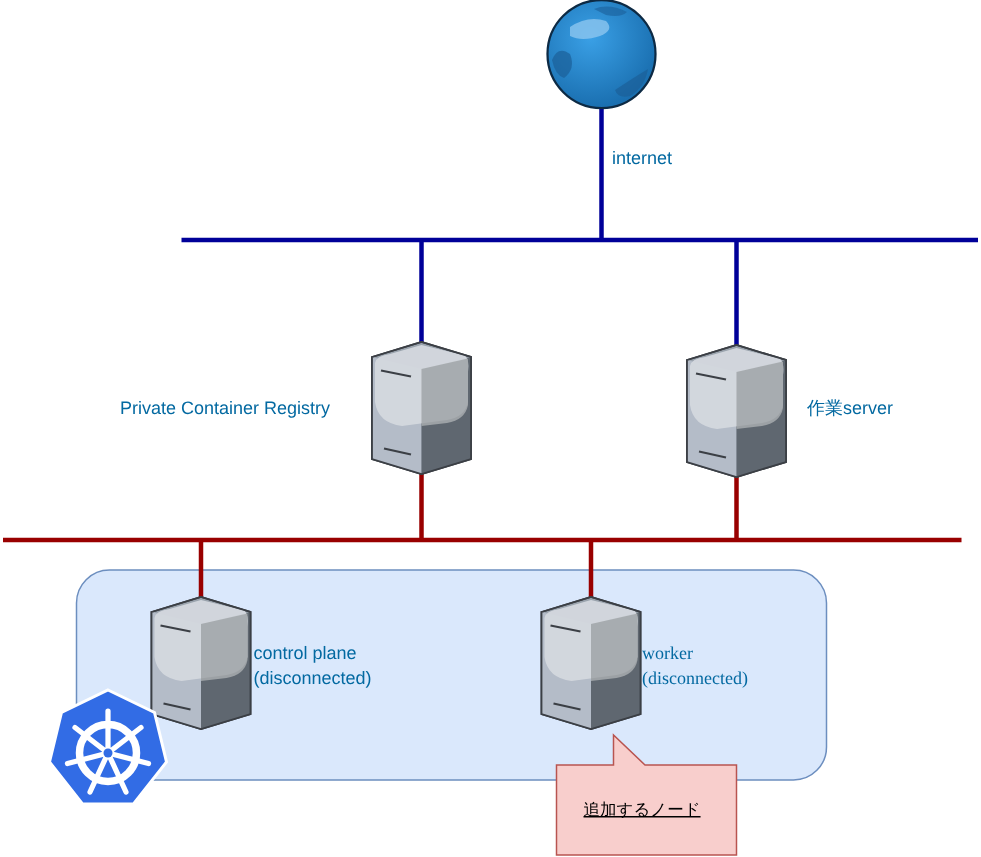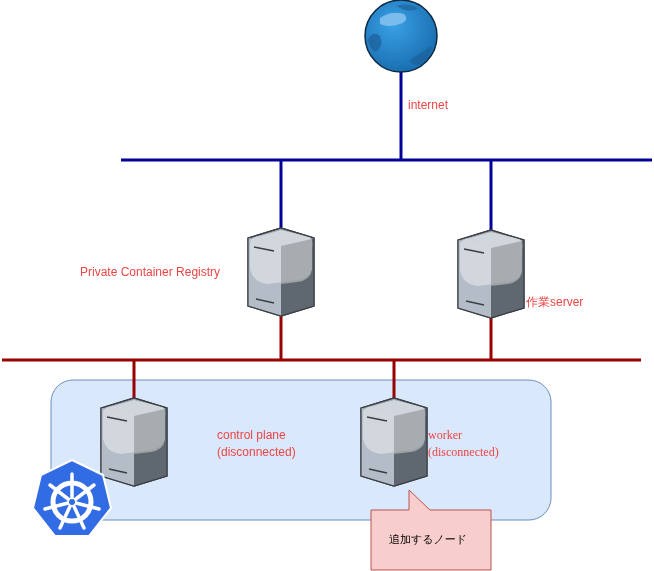--- a/index.html
+++ b/index.html
@@ -1,20 +1,20 @@
 <!DOCTYPE html>
 <html><head>
 <meta charset="utf-8">
 <style>
   html, body { margin: 0; padding: 0; background: #ffffff; }
   body { width: 654px; height: 571px; position: relative; overflow: hidden;
          font-family: "Liberation Sans", sans-serif; }
   svg.canvas { position: absolute; left: 0; top: 0; }
-  .lbl { position: absolute; font-size: 12px; color: #ef4444; line-height: 17px; white-space: nowrap; }
-  .callout-text { position: absolute; font-size: 11px; color: #000; white-space: nowrap; }
+  .lbl { position: absolute; font-size: 12px; color: #0369a1; line-height: 17px; white-space: nowrap; }
+  .callout-text { position: absolute; font-size: 11px; color: #000; white-space: nowrap; text-decoration: underline; }
 </style>
 </head>
 <body>
 
 <svg class="canvas" width="654" height="571" viewBox="0 0 654 571">
   <defs>
     <radialGradient id="globeGrad" cx="40%" cy="35%" r="65%">
       <stop offset="0%" stop-color="#3aa0e6"></stop>
       <stop offset="100%" stop-color="#1a6fb0"></stop>
     </radialGradient>
@@ -75,23 +75,23 @@
       <line x1="0" y1="2" x2="-22" y2="-15"></line>
     </g>
     <circle cx="0" cy="2" r="3" fill="#326ce5"></circle>
   </g>
 
   <path d="M371,510 L409,510 L409,490 L430,510 L491,510 L491,570 L371,570 Z" fill="#f8cecc" stroke="#b85450" stroke-width="1"></path>
 </svg>
 
 <div class="lbl" style="left:408px; top:97px;">internet</div>
 <div class="lbl" style="left:80px; top:264px;">Private Container Registry</div>
-<div class="lbl" style="left:526px; top:264px;margin-top:30px;">作業server</div>
+<div class="lbl" style="left:538px; top:264px;">作業server</div>
 
-<div class="lbl" style="left:169px; top:427px;margin-left:48px;">
+<div class="lbl" style="left:169px; top:427px;">
   <div>control plane</div>
   <div>(disconnected)</div>
 </div>
 
 <div class="lbl" style="left:428px; top:427px;font-family:Liberation Serif, serif;">
   <div>worker</div>
   <div>(disconnected)</div>
 </div>
 
 <div class="callout-text" style="left:389px; top:532px;">追加するノード</div>

